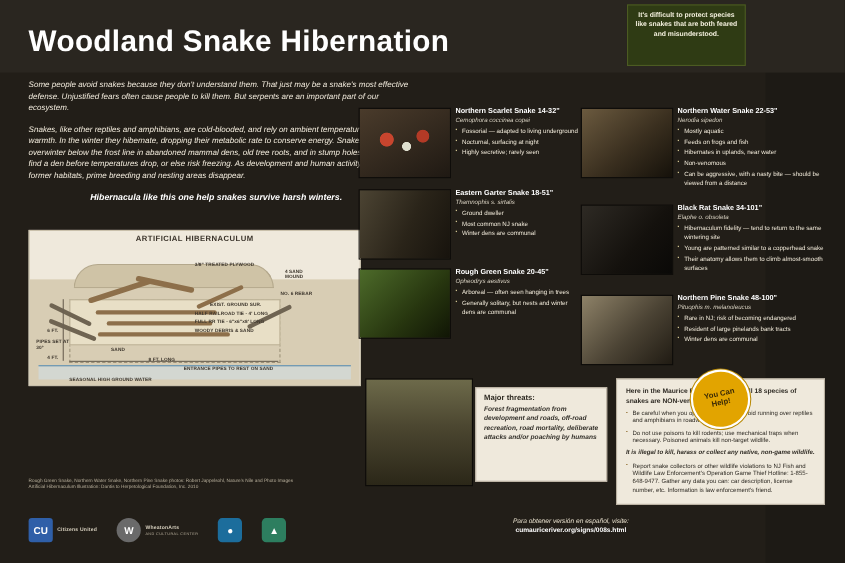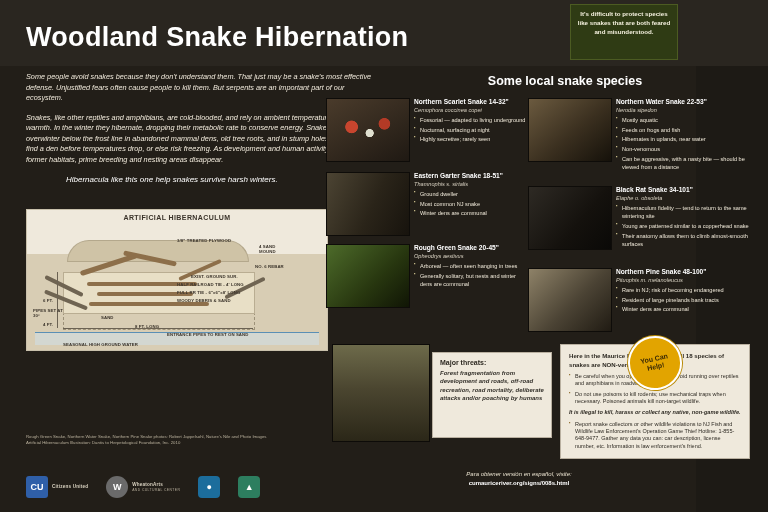--- a/index.html
+++ b/index.html
@@ -24,21 +24,21 @@
     position:absolute;right:18px;top:4px;width:108px;height:56px;
     background:#2f3b14;border:1px solid #4c5b22;
     padding:5px 6px;box-sizing:border-box;
   }
   .greenbox p{margin:0;font-size:6.2px;line-height:1.45;color:#f5f1df;font-weight:bold;text-align:center;}
 
   
   .leftcol{position:absolute;left:26px;top:72px;width:348px;}
   .para{font-size:7.3px;line-height:1.45;font-style:italic;font-weight:normal;color:#f0e9db;margin:0 0 9px 0;}
   .para.b{color:#f3ecdd;}
-  .subhead{font-size:8px;font-weight:normal;font-style:italic;color:#ffffff;margin:6px 0 6px 0;padding-left:40px;}
+  .subhead{font-size:8px;font-weight:bold;font-style:italic;color:#ffffff;margin:6px 0 6px 16px;padding-left:40px;}
 
   
   .diagram{
     position:absolute;left:26px;top:209px;width:300px;height:140px;
     background:#efe9dc;border:1px solid #c9c0ab;overflow:hidden;
   }
   .diag-title{
     position:absolute;left:0;top:4px;width:100%;text-align:center;
     font-size:7px;font-weight:bold;color:#3a332a;letter-spacing:.4px;line-height:1.25;
   }
@@ -96,21 +96,21 @@
   .youcanhelp span{font-size:7px;font-weight:bold;color:#3a2a06;line-height:1.15;display:block;}
 
   
   .bigphoto{position:absolute;left:332px;top:344px;width:96px;height:96px;border:1px solid #0d0b08;overflow:hidden;background:#2c2720;}
 
   
   .credits{position:absolute;left:26px;top:434px;width:300px;font-size:4.3px;line-height:1.5;color:#b9b09c;}
   .spanish{position:absolute;left:404px;top:470px;width:230px;text-align:center;font-size:6px;color:#e8e0cd;font-style:italic;line-height:1.5;}
   .spanish .url{font-style:normal;font-weight:bold;color:#ffffff;}
 
-  .logos{position:absolute;left:26px;top:464px;width:290px;height:36px;display:flex;align-items:flex-end;gap:18px;}
+  .logos{position:absolute;left:26px;top:464px;width:290px;height:36px;display:flex;align-items:center;gap:18px;}
   .logo{height:26px;display:flex;align-items:center;gap:4px;}
   .logo-mark{width:22px;height:22px;border-radius:3px;background:#2f5fa8;display:flex;align-items:center;justify-content:center;font-size:9px;font-weight:bold;color:#fff;}
   .logo-txt{font-size:4.6px;line-height:1.25;color:#d9d2c0;font-weight:bold;letter-spacing:.2px;}
   .logo-txt small{display:block;font-size:3.4px;font-weight:normal;letter-spacing:.4px;color:#b7ae9b;}
   .logo2 .logo-mark{background:#6a6a6a;border-radius:50%;}
   .logo3 .logo-mark{background:#1c6d9c;border-radius:4px;}
   .logo4 .logo-mark{background:#2d7e5f;border-radius:4px;}
 
   
   .ph-scarlet{background:
@@ -178,21 +178,20 @@
     <div class="dlabel" style="left:150px;top:88px;width:70px;">WOODY DEBRIS &amp; SAND</div>
     <div class="dlabel" style="left:6px;top:98px;width:34px;">PIPES SET AT 30°</div>
     <div class="dlabel" style="left:16px;top:88px;">6 FT.</div>
     <div class="dlabel" style="left:16px;top:112px;">4 FT.</div>
     <div class="dlabel" style="left:74px;top:105px;">SAND</div>
     <div class="dlabel" style="left:108px;top:114px;">8 FT. LONG</div>
     <div class="dlabel" style="left:140px;top:122px;width:96px;">ENTRANCE PIPES TO REST ON SAND</div>
     <div class="dlabel" style="left:36px;top:132px;width:120px;">SEASONAL HIGH GROUND WATER</div>
   </div>
 
-  <div class="sectitle">Some local snake species</div>
 
   <div class="species" style="left:326px;top:98px;width:200px;">
     <div class="sp-photo" style="left:0;top:0;">
         <div class="inner ph-scarlet"></div>
       </div>
     <div style="margin-left:88px;">
       <div class="sp-name">Northern Scarlet Snake 14-32"</div>
       <div class="sp-sci">Cemophora coccinea copei</div>
       <ul class="sp-list">
         <li>Fossorial — adapted to living underground</li>

